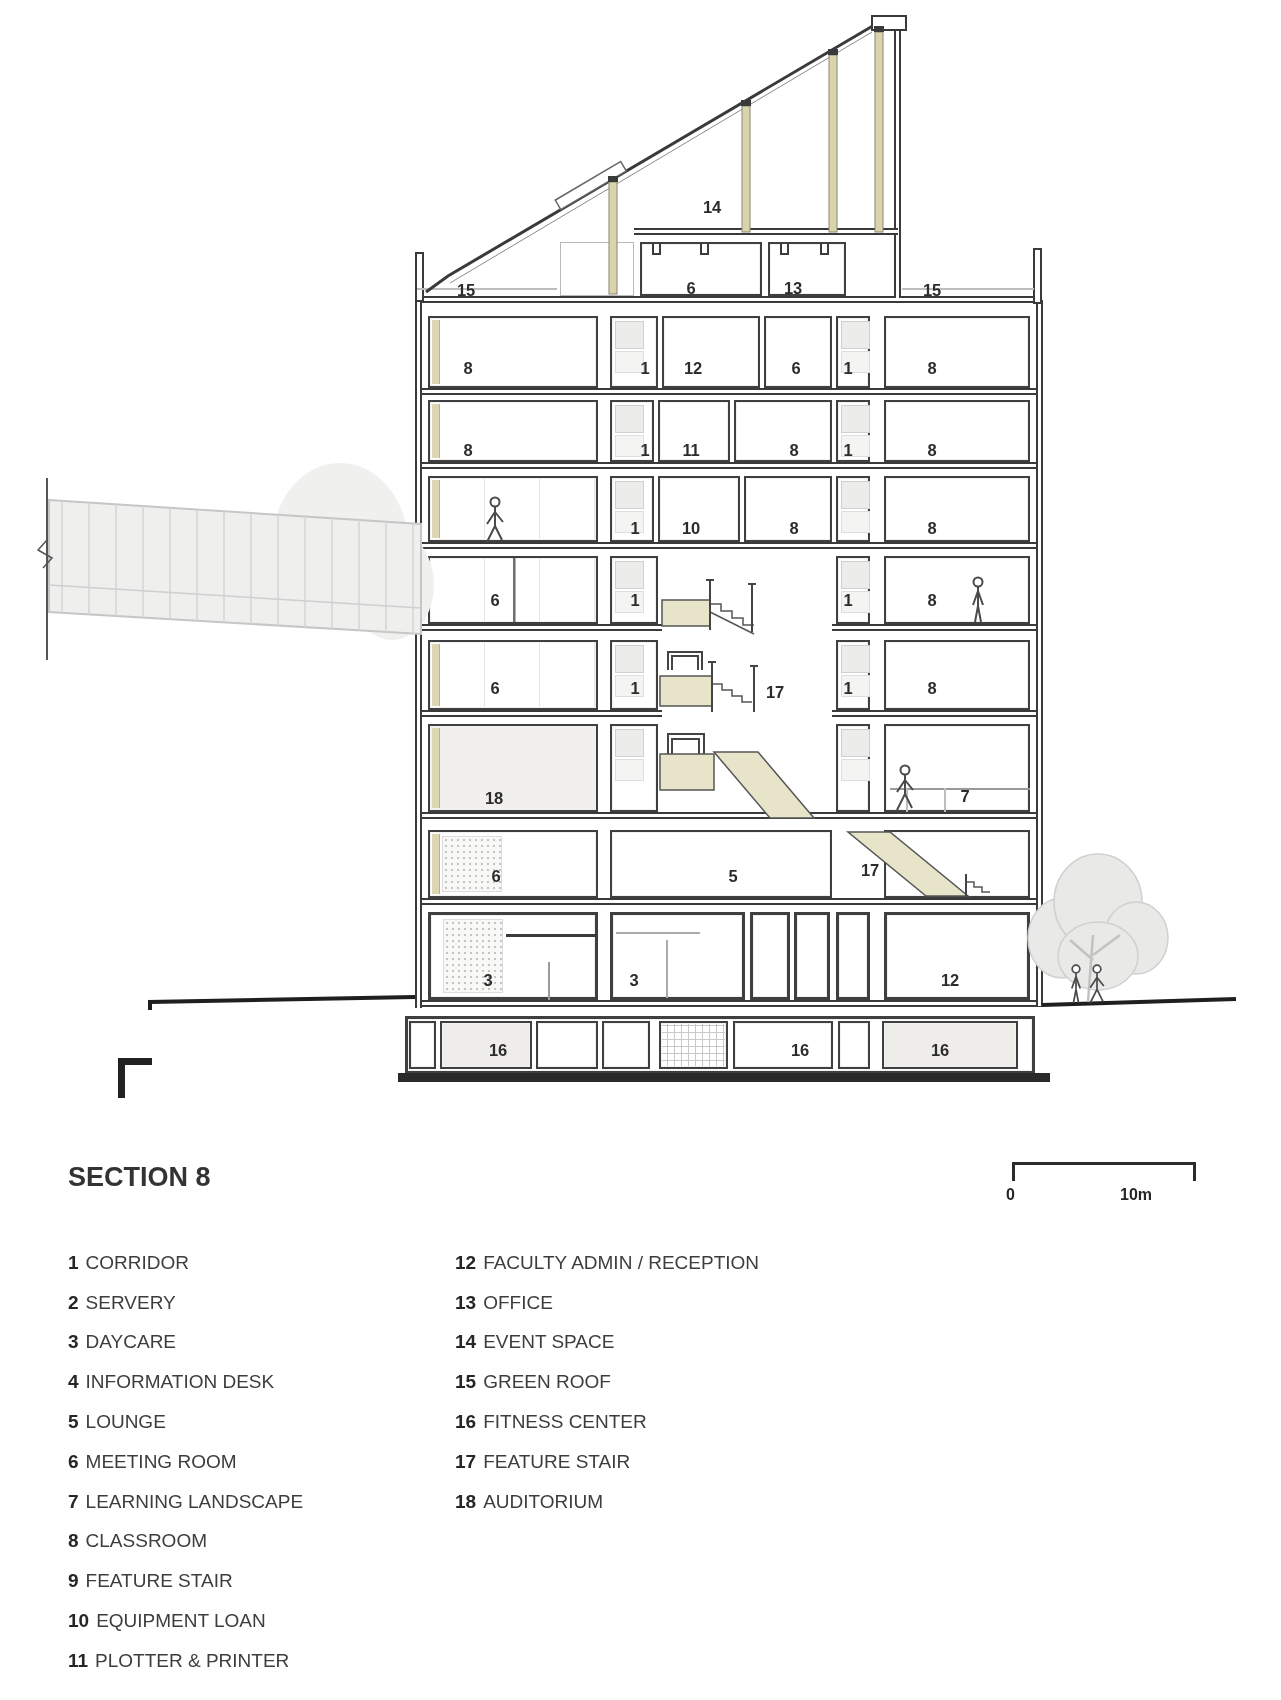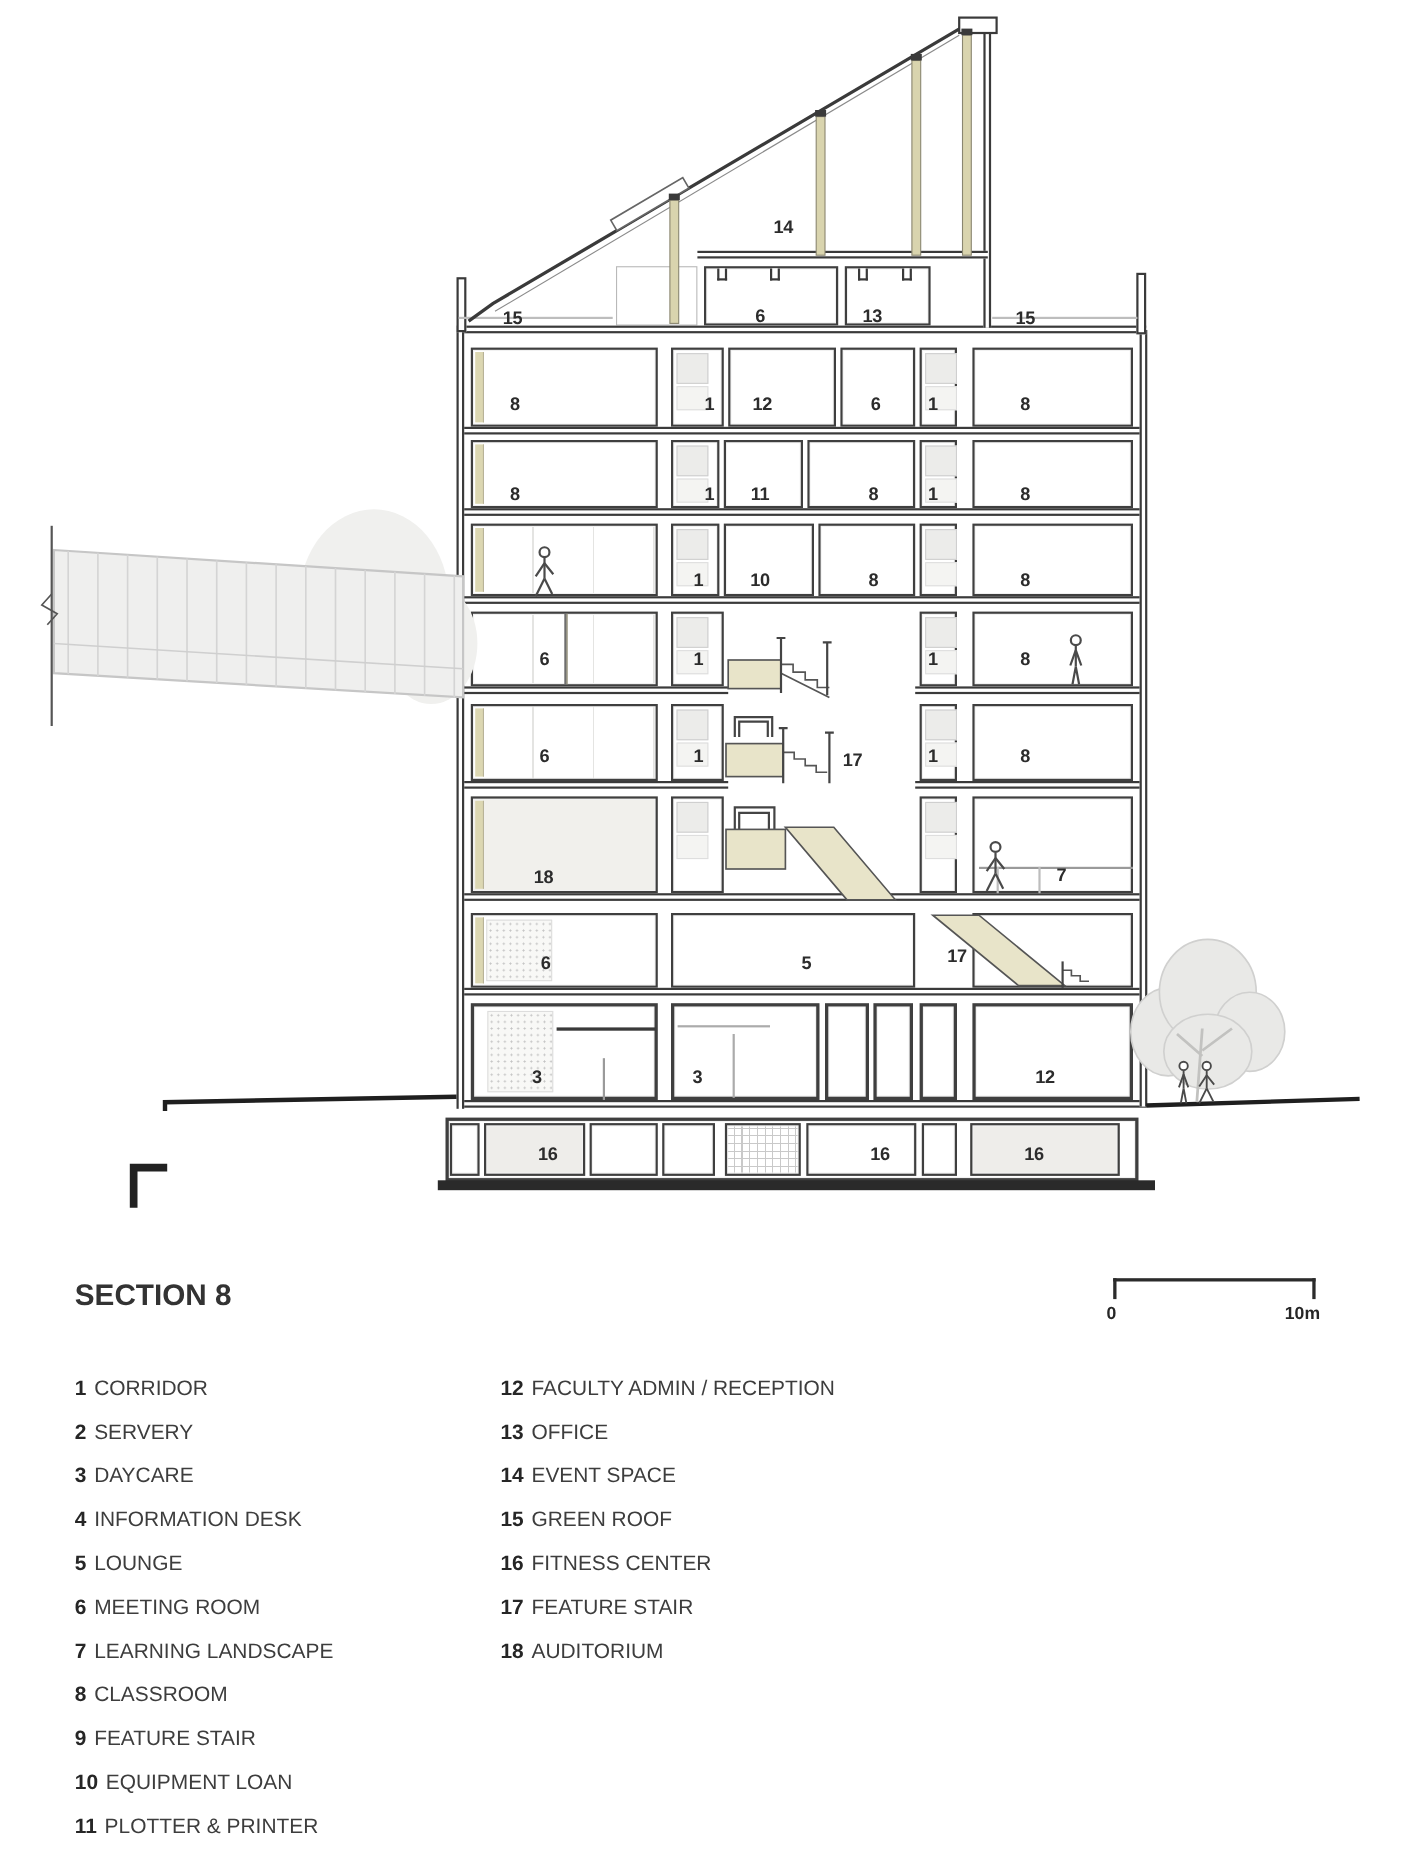--- a/index.html
+++ b/index.html
@@ -37,21 +37,21 @@
   
   #section-title{position:absolute;left:68px;top:1162px;font-size:27px;font-weight:700;color:#333;}
   .legend-col{position:absolute;top:1243px;font-size:19px;color:#3d3d3d;}
   #legend-col1{left:68px;} #legend-col2{left:455px;}
   .lrow{height:39.8px;display:flex;align-items:center;white-space:nowrap;}
   .lrow b{font-weight:700;color:#262626;margin-right:7px;}
   
   #scalebar{position:absolute;left:1012px;top:1162px;width:184px;height:19px;
         border-top:3px solid #2b2b2b;border-left:3px solid #2b2b2b;border-right:3px solid #2b2b2b;box-sizing:border-box;}
   .scale-num{position:absolute;top:1186px;font-size:16px;font-weight:700;color:#262626;}
-  #scale-zero{left:1006px;} #scale-max{left:1168px;}
+  #scale-zero{left:1006px;} #scale-max{left:1120px;}
   svg{position:absolute;left:0;top:0;}
 </style>
 </head>
 <body>
 
 <div id="canvas">
   <div id="drawing">
       <div class="box faint" style="left: 560px; top: 242px; width: 74px; height: 54px; position: absolute;"></div>
       <div class="box " style="left: 640px; top: 242px; width: 122px; height: 54px; position: absolute;"></div>
       <div class="box " style="left: 768px; top: 242px; width: 78px; height: 54px; position: absolute;"></div>

